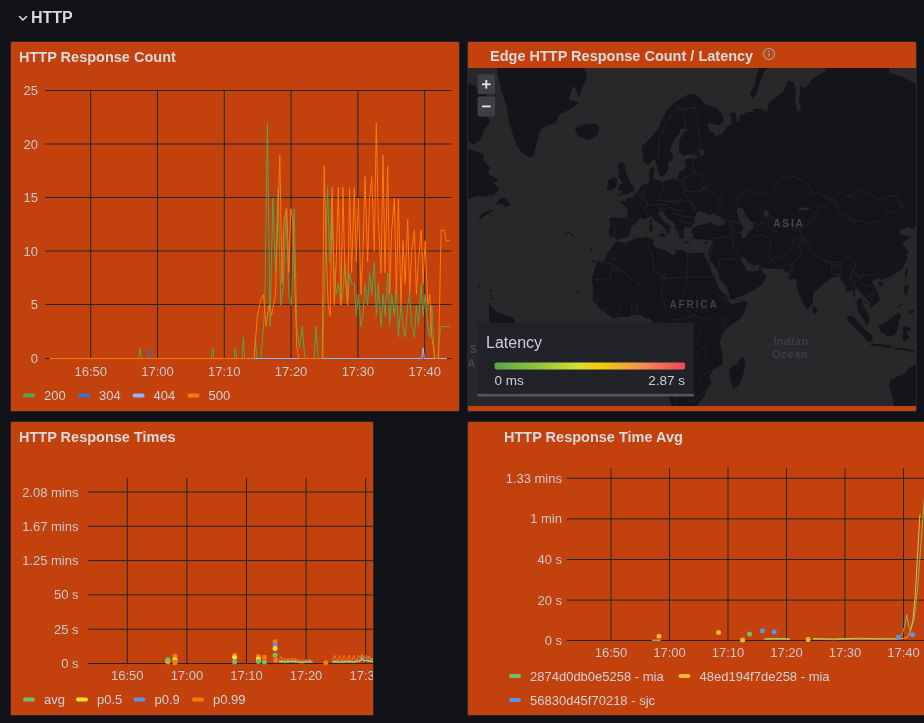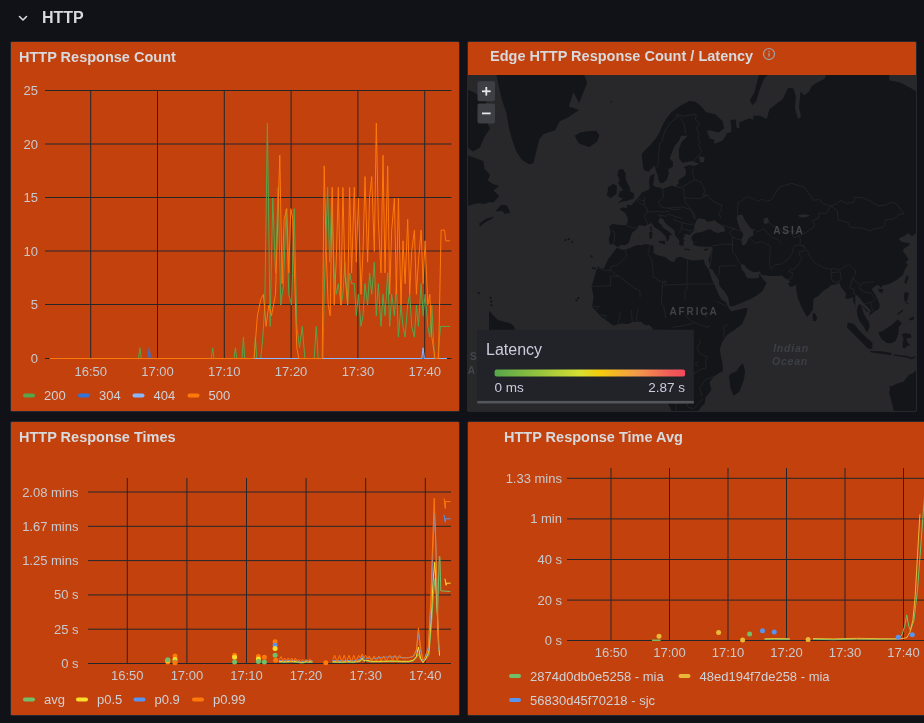--- a/index.html
+++ b/index.html
@@ -1,16 +1,16 @@
 <!DOCTYPE html>
 <html><head><meta charset="utf-8"><style>
 * { margin:0; padding:0; box-sizing:border-box; }
 html,body { width:924px; height:723px; background:#111217; font-family:"Liberation Sans", sans-serif; overflow:hidden; }
 .panel { position:absolute; background:#c2410c; border:1px solid #25272e; border-radius:2px; overflow:hidden; }
-.hdr { position:absolute; left:17px; top:9px; color:#d8d9dd; font-size:16px; font-weight:bold; display:flex; align-items:center; gap:13px; }
+.hdr { position:absolute; left:17px; top:9px; color:#d8d9dd; font-size:16px; font-weight:bold; display:flex; align-items:center; gap:2px; }
 </style></head><body>
 <div class="hdr">
     <svg width="12" height="12" viewBox="0 0 12 12">
       <path d="M2.5 4.5 L6 8 L9.5 4.5" stroke="#d8d9dd" stroke-width="1.6" fill="none" stroke-linecap="round" stroke-linejoin="round"></path>
     </svg>
     <span>HTTP</span>
   </div>
 <div class="panel" style="left:10px;top:41px;width:450px;height:371px;"><svg width="450" height="371" viewBox="0 0 450 371" font-family="Liberation Sans, sans-serif">
       <text x="8" y="19.5" font-size="14.5" font-weight="bold" fill="#d8d9dd">HTTP Response Count</text>
       <line x1="34" y1="48.5" x2="440.5" y2="48.5" stroke="#24262c" stroke-width="1"></line>
@@ -49,21 +49,21 @@
       <text x="142.5" y="358.0" font-size="13" fill="#d0d1d6">404</text>
       <rect x="176.5" y="351.5" width="12" height="4" rx="2" fill="#FF780A"></rect>
       <text x="197.5" y="358.0" font-size="13" fill="#d0d1d6">500</text>
     </svg></div>
 <div class="panel" style="left:467px;top:41px;width:450px;height:371px;">
   <div style="position:absolute;left:22px;top:5px;color:#d8d9dd;font-size:14.5px;font-weight:bold;">Edge HTTP Response Count / Latency<svg style="margin-left:9px" width="14" height="14" viewBox="0 0 16 16">
         <circle cx="8" cy="8" r="6.3" fill="none" stroke="#9DA1A9" stroke-width="1.4"></circle>
         <rect x="7.3" y="7" width="1.5" height="4" fill="#9DA1A9"></rect>
         <rect x="7.3" y="4.4" width="1.5" height="1.6" fill="#9DA1A9"></rect>
       </svg></div>
-  <div style="position:absolute;left:0;top:33px;width:450px;height:338px;"><svg width="450" height="338" viewBox="0 0 450 338" font-family="Liberation Sans, sans-serif">
+  <div style="position:absolute;left:0;top:26px;width:450px;height:338px;"><svg width="450" height="338" viewBox="0 0 450 338" font-family="Liberation Sans, sans-serif">
         <rect x="0" y="0" width="450" height="338" fill="#28282b"></rect>
         <polygon points="26.7,-18.5 34.7,-28.7 48.3,-39.6 66.6,-43.1 87.1,-39.6 105.4,-34.0 116.8,-28.7 121.3,-18.5 114.5,-4.6 119.1,8.0 111.1,28.1 105.4,17.3 100.8,31.6 111.1,34.9 99.7,42.6 91.7,46.3 87.1,55.2 75.7,59.1 71.2,64.6 68.9,73.9 65.5,88.3 60.9,89.2 54.1,85.0 48.3,76.4 43.8,63.5 40.8,52.3 38.5,38.2 33.5,23.2 30.1,8.0 27.8,-4.6" fill="#141518"></polygon>
         <polygon points="106.7,60.8 112.2,57.4 119.7,56.3 128.2,55.7 131.4,60.2 129.1,66.7 121.3,71.9 114.5,69.8 110.6,68.3 106.7,60.8" fill="#141518"></polygon>
         <polygon points="149.4,128.3 155.6,126.2 160.1,125.4 165.6,123.6 166.3,118.4 162.4,116.5 161.7,112.3 158.8,107.1 157.4,103.0 157.8,98.8 154.9,94.1 150.8,94.5 149.4,100.1 151.7,104.7 150.1,108.7 153.3,112.7 155.1,115.4 151.5,116.5 150.3,121.8 155.1,123.6 149.4,128.3" fill="#141518"></polygon>
         <polygon points="139.6,112.7 145.3,108.7 148.9,111.1 148.5,118.8 142.8,123.3 138.7,120.3 140.0,115.4 139.6,112.7" fill="#141518"></polygon>
         <polygon points="149.6,172.3 145.5,169.1 141.9,169.4 140.7,164.5 142.6,157.1 141.2,151.5 144.8,149.0 152.1,150.0 158.3,150.3 159.7,146.8 159.9,143.3 157.2,138.0 151.5,133.9 154.9,132.5 158.8,132.9 159.2,129.4 162.9,130.4 166.0,127.6 168.3,124.4 171.8,120.7 173.3,117.7 178.1,115.8 181.8,113.9 180.9,107.1 182.0,101.0 186.6,98.4 186.1,104.3 185.0,109.9 187.7,111.9 191.1,112.3 194.6,113.9 199.6,111.9 204.4,110.3 207.1,111.9 210.8,108.3 210.3,105.1 217.4,100.5 218.1,95.4 215.8,91.9 221.7,90.1 226.3,91.0 231.3,88.7 224.0,86.0 214.4,87.8 211.2,83.6 210.8,74.4 213.5,67.2 218.5,61.9 220.1,60.8 213.0,60.8 211.4,65.1 206.4,71.4 203.7,77.9 201.6,83.6 205.1,86.9 204.8,91.4 200.0,94.5 200.9,98.4 198.7,105.1 194.8,107.9 191.8,107.9 190.0,103.0 189.5,99.7 187.9,95.4 186.6,90.5 184.3,92.8 180.4,96.7 175.4,94.5 174.5,86.4 173.6,79.8 175.2,76.9 180.9,71.4 187.5,64.0 191.4,57.4 194.3,50.5 198.0,43.9 203.7,36.9 211.0,31.6 221.2,26.0 227.2,26.7 233.1,30.9 237.7,36.9 247.5,39.5 254.6,46.3 256.1,53.4 250.4,57.4 242.2,55.2 238.8,55.7 241.8,63.5 246.6,65.1 245.7,68.8 249.1,67.8 254.8,65.6 259.3,58.0 263.4,56.9 263.2,50.5 262.3,45.1 267.8,44.5 268.7,53.4 271.4,52.9 271.2,47.5 281.7,43.2 285.6,45.1 285.1,40.7 292.4,40.7 298.8,43.9 301.3,34.2 314.8,23.9 320.2,12.7 325.5,13.5 327.8,21.0 327.1,33.6 330.1,43.9 333.0,41.4 331.0,32.2 332.6,16.6 336.2,20.3 341.2,16.6 343.7,11.2 349.4,7.2 356.3,3.9 360.8,-5.5 372.3,-13.7 383.7,-18.5 395.1,-28.7 406.5,-23.5 414.5,-18.5 420.6,-10.9 421.5,5.6 431.6,7.2 440.7,12.0 447.5,15.8 452.1,33.6 452.1,145.2 448.7,157.7 444.1,161.3 439.5,158.0 436.6,160.7 431.6,163.1 430.9,164.2 433.8,167.1 438.2,167.7 441.8,168.3 441.4,170.0 435.7,173.7 435.0,176.5 438.2,180.6 440.5,184.6 437.3,187.8 440.2,188.9 436.6,195.1 435.0,199.7 429.3,204.5 423.6,207.7 421.3,208.7 417.4,209.9 414.2,210.4 413.1,213.1 410.1,209.7 405.8,211.9 403.7,214.3 405.6,217.2 409.0,222.9 411.7,229.6 411.0,233.8 406.0,236.8 401.4,240.7 401.7,237.2 398.5,236.3 395.3,232.6 392.6,229.6 390.5,229.8 388.7,235.6 389.6,241.2 391.4,246.0 393.7,249.0 395.7,251.7 398.5,257.2 400.3,255.4 401.7,251.0 400.5,246.2 398.5,243.7 396.0,239.3 393.2,231.7 394.8,231.0 397.1,233.3 401.9,237.7 402.8,235.2 399.2,231.4 396.2,229.1 393.9,225.8 391.0,222.2 388.2,219.8 387.3,222.9 387.3,236.3 387.1,230.0 385.3,227.0 385.0,222.2 379.8,224.1 377.3,223.4 378.0,218.6 372.9,212.1 371.8,208.2 368.8,208.7 365.6,209.7 363.4,209.9 359.7,213.3 355.8,215.5 350.1,221.0 345.6,223.7 345.1,229.3 344.7,235.2 339.2,241.9 336.0,236.8 333.2,231.0 330.1,224.1 328.5,216.2 328.0,209.9 322.5,212.1 319.8,208.4 322.5,206.7 319.3,204.5 315.9,202.5 314.1,200.5 309.8,201.0 302.9,201.0 293.1,199.7 292.0,196.4 285.6,197.2 279.6,194.1 276.5,189.9 272.8,188.6 273.7,194.6 276.9,197.9 278.3,202.0 280.1,203.2 286.0,203.5 290.8,202.7 291.0,198.4 295.8,205.0 298.8,207.7 294.2,216.5 287.9,221.0 281.5,224.4 273.0,228.1 265.0,231.2 261.6,231.2 260.9,225.8 259.8,221.5 256.4,216.2 251.4,210.7 250.9,205.2 244.1,194.3 241.3,193.6 242.0,189.9 240.4,185.2 242.0,180.8 244.3,173.7 244.5,170.6 244.3,171.7 239.5,171.7 232.0,171.4 228.8,171.1 224.7,169.7 225.8,167.4 224.0,165.1 223.5,162.2 225.1,159.5 229.0,157.7 233.8,157.1 240.0,154.6 242.9,154.3 245.9,156.8 250.0,158.0 257.1,156.2 253.6,150.3 249.1,147.4 246.6,144.9 243.1,146.5 239.0,147.1 236.5,144.2 230.1,143.3 228.3,146.2 226.3,150.9 226.0,154.9 222.2,160.1 217.8,158.9 215.5,160.1 217.1,161.0 214.6,163.6 217.1,165.4 215.3,166.6 216.0,169.7 213.7,170.9 211.0,169.4 211.4,165.7 208.5,161.9 206.9,160.1 206.7,155.9 204.6,153.7 200.0,150.6 197.1,147.8 195.5,144.6 193.4,143.3 190.7,143.9 190.5,147.4 193.4,149.7 195.7,153.4 198.9,154.9 204.4,159.8 200.9,160.4 201.6,162.5 200.3,165.4 198.7,166.6 198.2,162.2 196.4,160.1 193.6,157.1 189.3,154.0 186.4,151.9 182.7,147.1 182.5,148.7 179.5,149.4 177.2,150.9 174.0,150.6 172.0,150.0 169.7,151.5 169.7,153.4 167.0,155.6 164.2,157.7 162.9,161.0 161.7,165.1 160.8,167.7 157.6,170.0 152.4,170.3 149.6,172.3" fill="#141518"></polygon>
         <polygon points="148.9,172.8 140.0,184.6 136.2,193.0 128.6,194.6 123.6,211.4 125.7,222.2 124.1,231.7 127.3,235.2 132.3,240.9 138.4,245.5 145.3,250.5 153.3,248.5 160.1,249.0 164.7,247.1 172.4,246.5 177.9,250.6 181.3,249.9 184.8,253.6 183.6,260.4 182.9,265.0 189.3,270.7 193.0,279.9 190.5,285.6 193.9,289.1 189.3,300.5 195.5,313.1 200.0,328.5 203.0,334.8 204.8,340.2 205.7,344.3 208.0,345.2 212.6,343.5 221.0,343.0 226.0,340.2 230.8,335.4 233.1,331.9 236.8,328.3 237.4,322.6 242.2,316.8 243.4,314.3 241.6,308.2 242.0,306.7 245.7,301.7 250.2,298.6 254.8,296.2 254.6,289.8 252.5,278.7 251.8,274.1 253.9,267.7 255.9,264.3 259.3,259.7 263.4,257.0 268.0,253.8 274.2,249.0 278.3,239.3 279.6,233.3 277.1,233.1 271.9,234.5 266.9,235.6 263.4,236.5 261.2,234.0 259.8,231.0 257.7,227.0 253.4,224.6 250.2,218.6 247.3,211.4 243.8,204.2 240.6,194.6 236.8,188.9 236.1,185.4 235.2,184.6 231.7,184.9 225.1,185.4 219.9,184.4 212.6,181.7 208.2,182.7 206.2,187.3 202.1,186.0 197.8,182.2 193.0,181.1 188.6,180.0 185.4,177.8 185.7,171.1 182.0,169.7 177.2,169.1 173.8,170.3 169.2,170.0 162.4,172.8 157.4,174.8 153.3,174.5 148.9,172.8" fill="#141518"></polygon>
         <polygon points="274.9,288.2 277.1,295.7 276.0,304.6 271.4,316.8 265.5,320.8 262.5,313.3 260.9,301.0 263.9,297.9 268.0,296.7 271.9,291.0 274.9,288.2" fill="#141518"></polygon>
         <polygon points="190.7,166.0 196.8,165.7 197.3,169.4 191.4,167.7 190.7,166.0" fill="#141518"></polygon>
         <polygon points="181.1,157.1 184.3,156.8 184.1,163.4 181.6,163.9 181.1,157.1" fill="#141518"></polygon>
@@ -208,21 +208,21 @@
               <stop offset="0.92" stop-color="#ef5c57"></stop>
               <stop offset="1" stop-color="#f2495c"></stop>
             </linearGradient>
           </defs>
           <rect x="26.6" y="294.6" width="190.5" height="6.8" rx="2" fill="url(#lg)"></rect>
           <text x="26.6" y="316.6" font-size="13.5" fill="#ccccdc">0 ms</text>
           <text x="217.1" y="316.6" font-size="13.5" fill="#ccccdc" text-anchor="end">2.87 s</text>
         </g>
       </svg></div>
 </div>
-<div class="panel" style="left:10px;top:421px;width:450px;height:295px;"><svg width="450" height="295" viewBox="0 0 450 295" font-family="Liberation Sans, sans-serif">
+<div class="panel" style="left:10px;top:421px;width:364px;height:295px;"><svg width="450" height="295" viewBox="0 0 450 295" font-family="Liberation Sans, sans-serif">
       <text x="8" y="19.5" font-size="14.5" font-weight="bold" fill="#d8d9dd">HTTP Response Times</text>
       <line x1="77" y1="70" x2="440" y2="70" stroke="#24262c" stroke-width="1"></line>
       <text x="67.5" y="74.5" font-size="13" fill="#c8c9cf" text-anchor="end">2.08 mins</text>
       <line x1="77" y1="104.3" x2="440" y2="104.3" stroke="#24262c" stroke-width="1"></line>
       <text x="67.5" y="108.8" font-size="13" fill="#c8c9cf" text-anchor="end">1.67 mins</text>
       <line x1="77" y1="138.6" x2="440" y2="138.6" stroke="#24262c" stroke-width="1"></line>
       <text x="67.5" y="143.1" font-size="13" fill="#c8c9cf" text-anchor="end">1.25 mins</text>
       <line x1="77" y1="172.9" x2="440" y2="172.9" stroke="#24262c" stroke-width="1"></line>
       <text x="67.5" y="177.4" font-size="13" fill="#c8c9cf" text-anchor="end">50 s</text>
       <line x1="77" y1="207.2" x2="440" y2="207.2" stroke="#24262c" stroke-width="1"></line>

